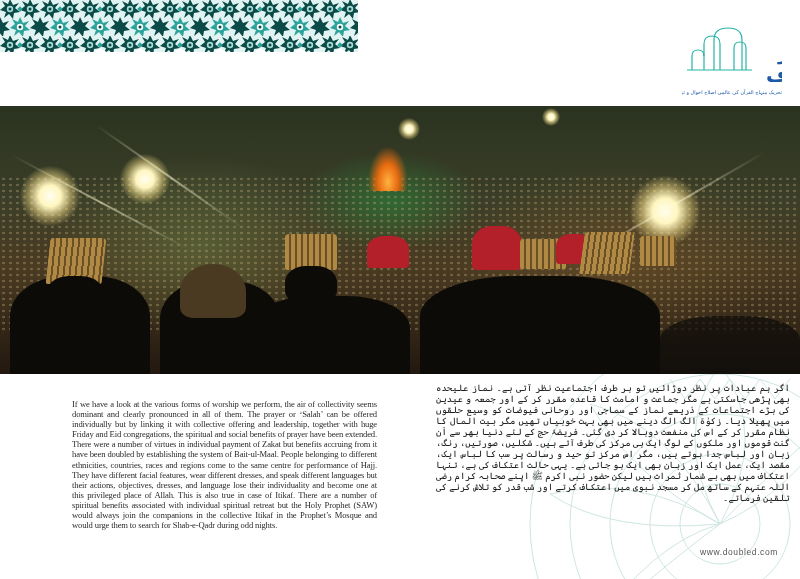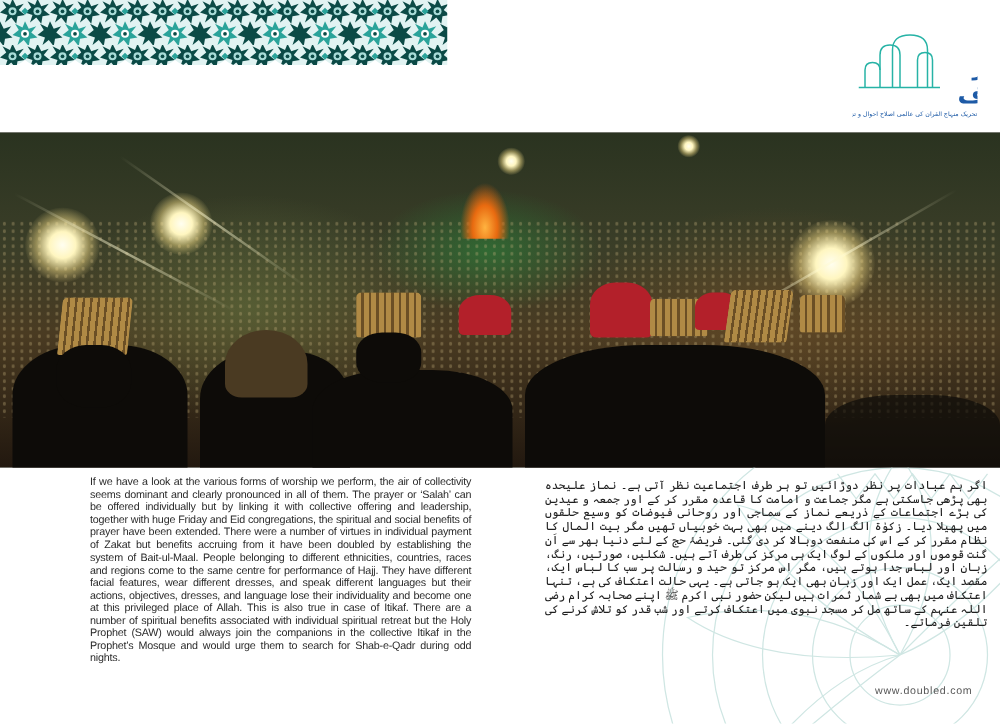--- a/index.html
+++ b/index.html
@@ -31,21 +31,21 @@
   .figure { position:absolute; background:#0d0b08; border-radius:40% 40% 0 0; }
   .cap { position:absolute; border-radius:4px 4px 2px 2px; }
   .cap.embroidered { background:repeating-linear-gradient(90deg,#b08a45 0 4px,#6b4f25 4px 6px), #9a7a3c; }
   .cap.red { background:#b3202a; border-radius:40% 40% 10% 10%; }
   .cap.fur { background:#4a3a22; border-radius:50% 50% 20% 20%; }
 
   
   .mandala { position:absolute; left:470px; top:374px; width:330px; height:205px; overflow:hidden; }
 
   
-  .col-en { position:absolute; left:72px; top:380px; width:305px; font-family:Liberation Sans, sans-serif; font-size:8.6px; line-height:10.1px; color:#2b2b2b; text-align:justify; letter-spacing:-0.15px; }
+  .col-en { position:absolute; left:72px; top:399px; width:305px; font-family:Liberation Serif, serif; font-size:8.6px; line-height:10.1px; color:#2b2b2b; text-align:justify; letter-spacing:-0.15px; }
   .col-ur { position:absolute; left:412px; top:383px; width:354px; font-family:Liberation Serif, serif; font-size:9.2px; line-height:11px; color:#1f1f1f; direction:rtl; text-align:justify;margin-left:24px; }
   .website { position:absolute; left:700px; top:547px; font-family:"Liberation Sans", sans-serif; font-size:8.5px; letter-spacing:.6px; color:#555; }
 </style>
 </head>
 <body>
 
 <div class="pattern-band">
   <svg width="358" height="56" viewBox="0 0 358 56" xmlns="http://www.w3.org/2000/svg">
     <defs>
       <g id="star8">

